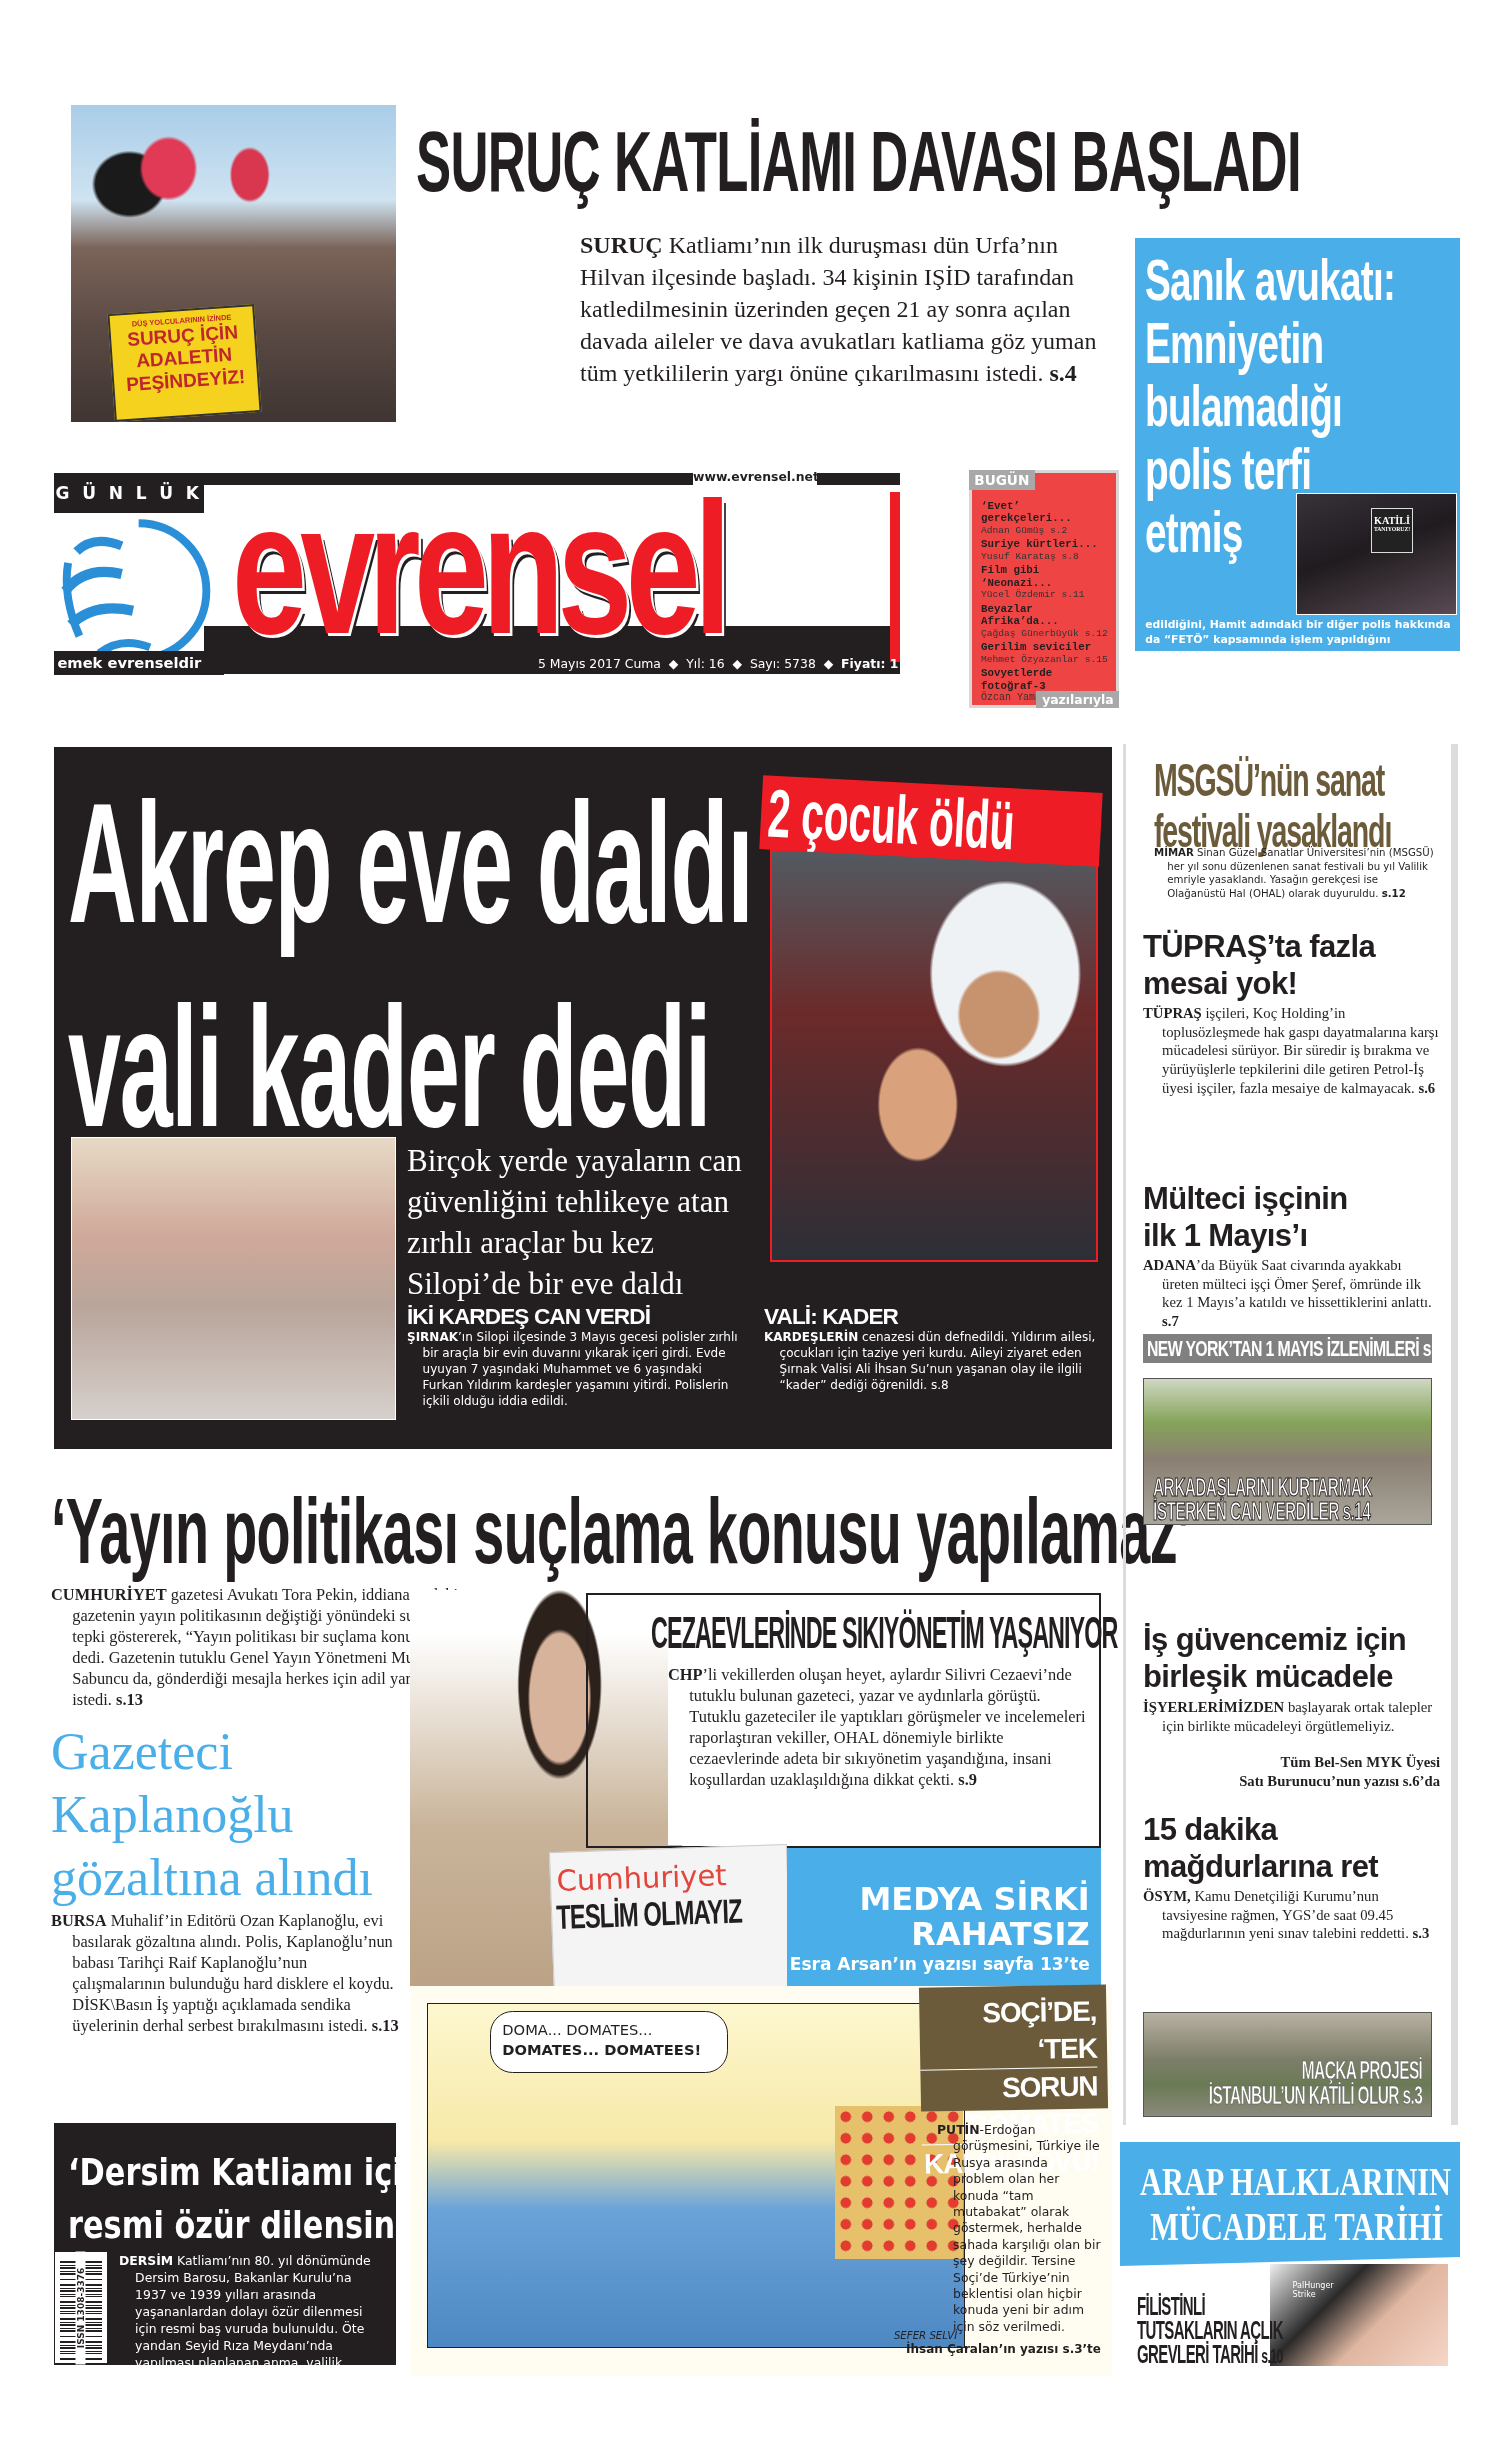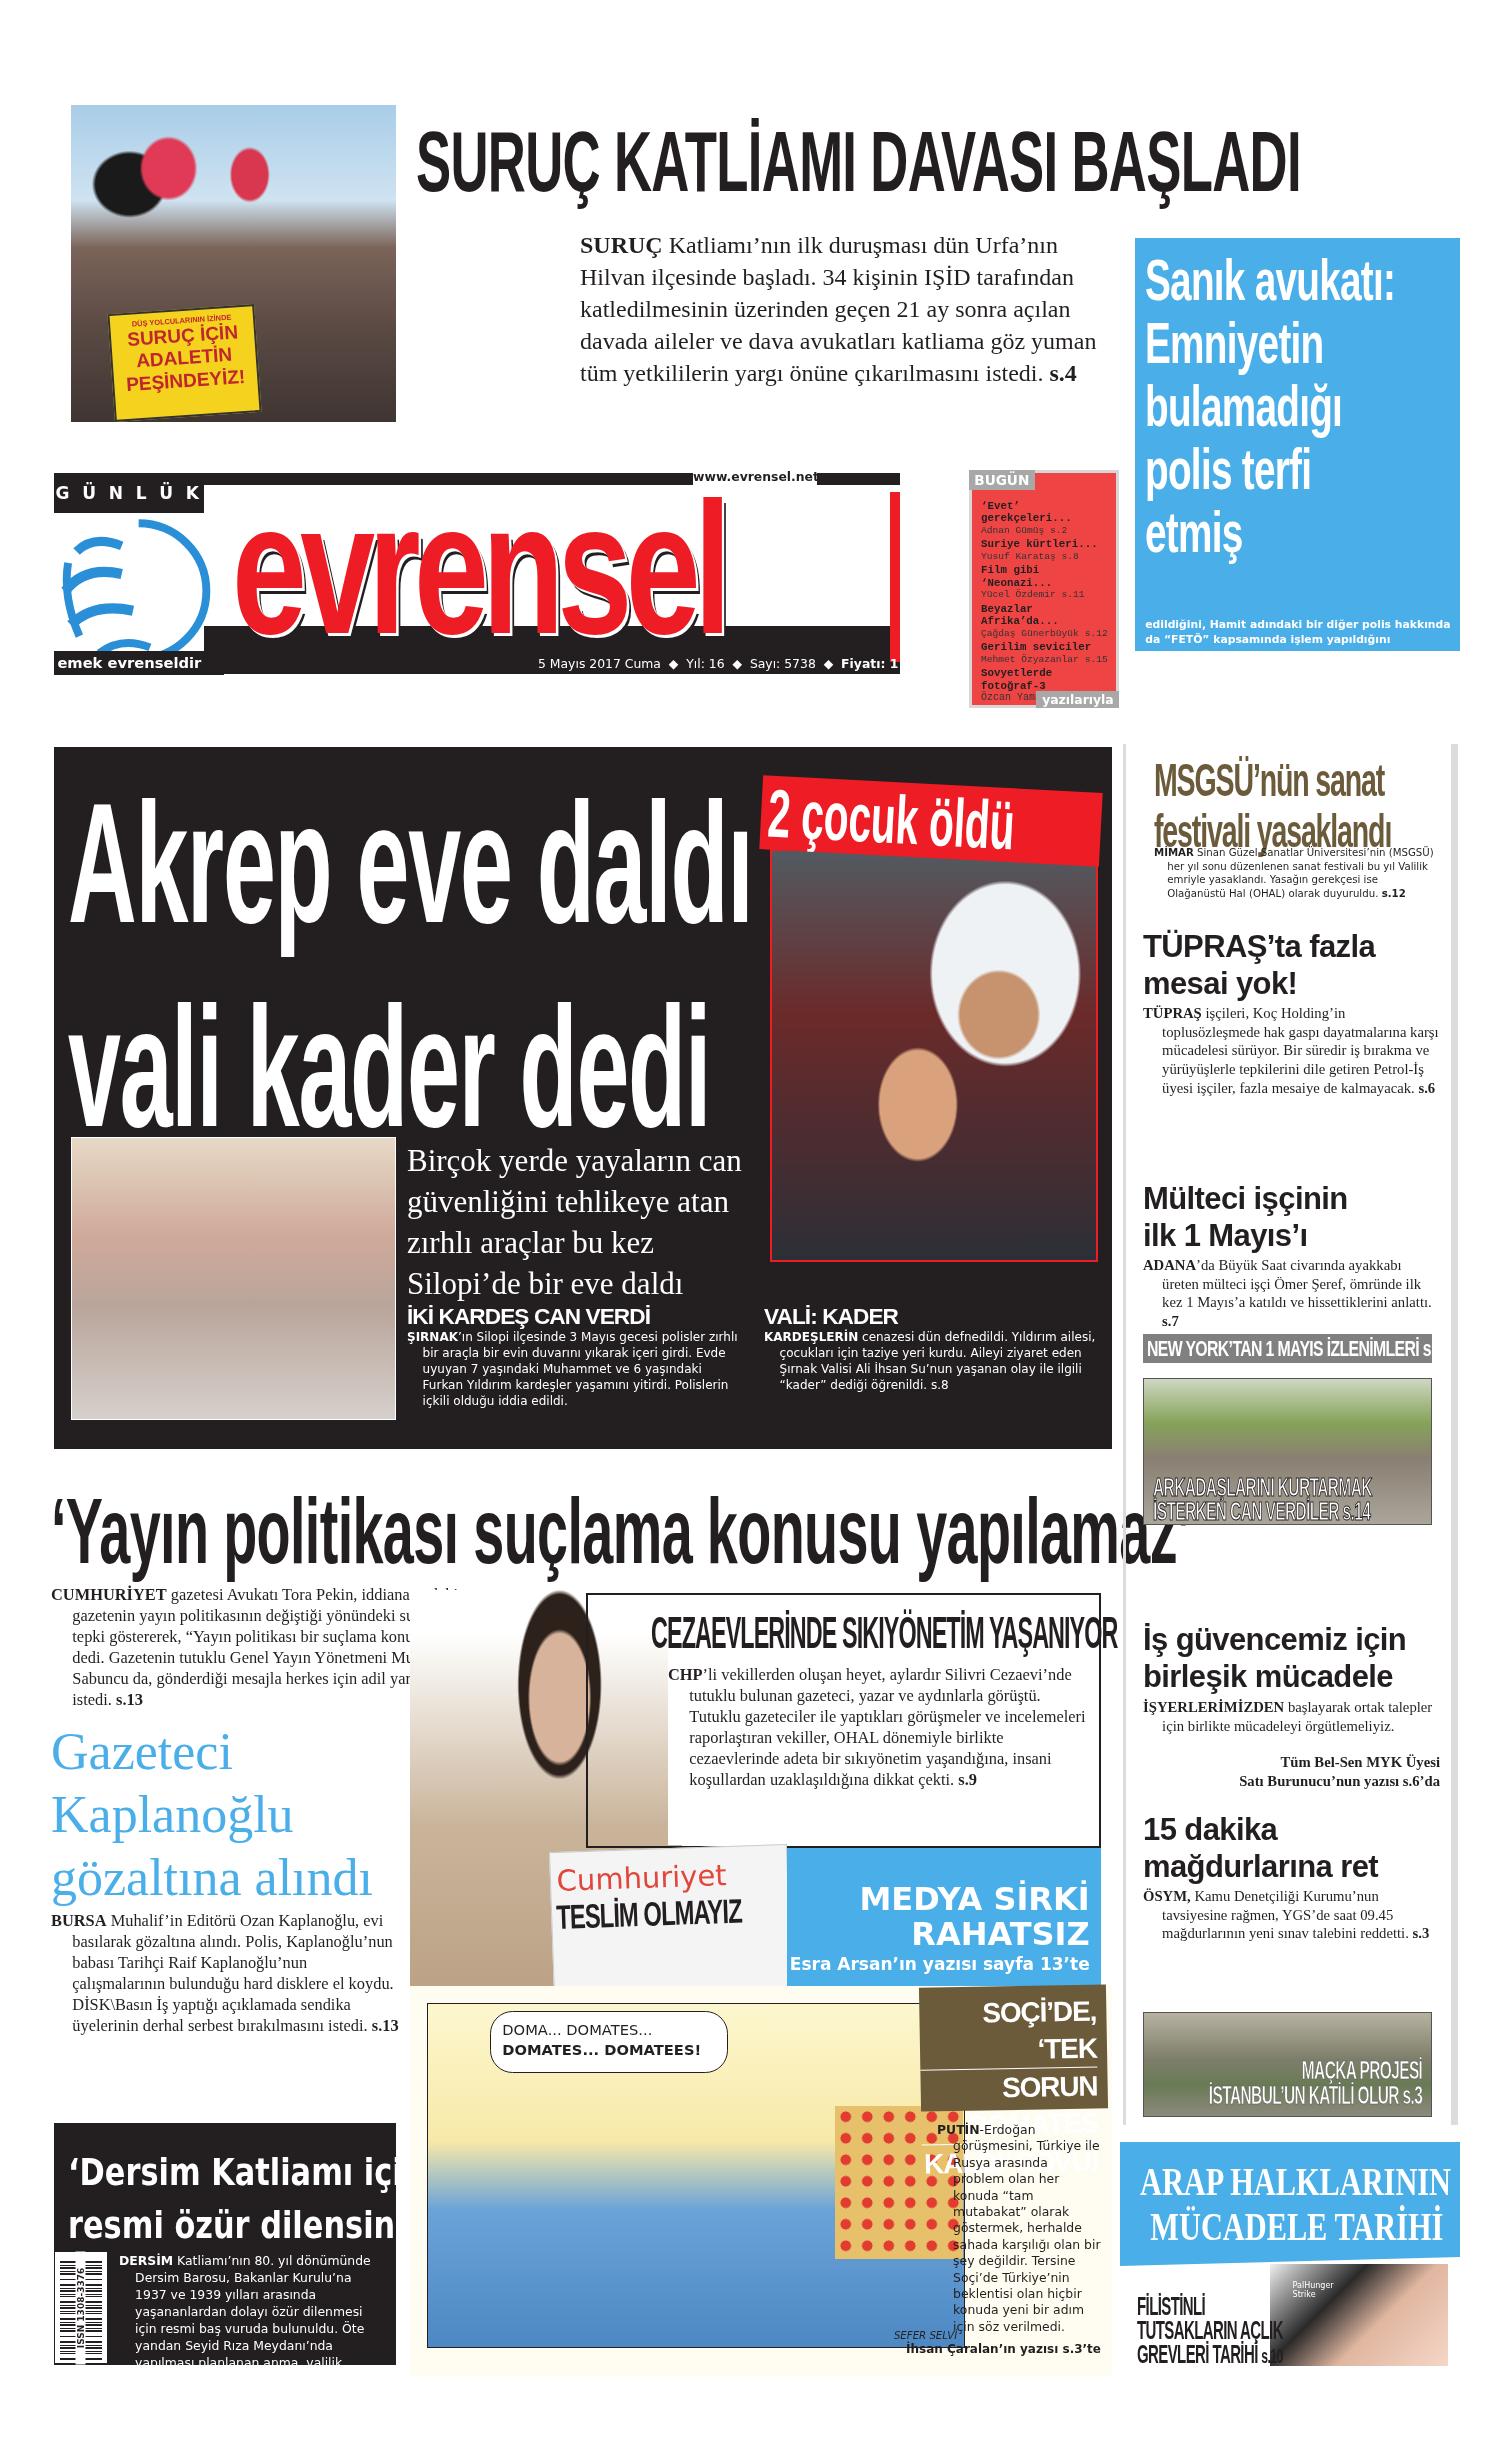--- a/index.html
+++ b/index.html
@@ -59,20 +59,26 @@
   <span class="kicker">SURUÇ</span><span> Katliamı’nın ilk duruşması dün Urfa’nın Hilvan ilçesinde başladı. 34 kişinin IŞİD tarafından katledilmesinin üzerinden geçen 21 ay sonra açılan davada aileler ve dava avukatları katliama göz yuman tüm yetkililerin yargı önüne çıkarılmasını istedi.</span>
   <b>s.4</b>
 </div>
 
 <div class="abs blue" style="left:1135px;top:238px;width:325px;height:413px;color:#fff;">
   <div class="abs" style="left:10.2px;top:11.3px;width:396px;transform:scaleX(0.68);transform-origin:left top;font-family:'Liberation Sans',sans-serif;font-weight:700;font-size:57px;line-height:63px;letter-spacing:-1.1px;">
     <div>Sanık avukatı:</div>
     <div>Emniyetin bulamadığı</div>
     <div>polis terfi etmiş</div>
   </div>
+  <div class="abs photo ph-protest" style="left:161px;top:255px;width:161px;height:122px;border:1.7px solid #fff;">
+    <div class="abs" style="left:74px;top:14px;width:42px;height:45px;background:#222;border:1.1px solid #ddd;color:#fff;text-align:center;font-family:'Liberation Serif',serif;font-weight:700;font-size:10.2px;padding-top:5.7px;">
+      <div>KATİLİ</div>
+      <div style="font-size:5.7px;">TANIYORUZ!</div>
+    </div>
+  </div>
   <div class="abs sans" style="left:10.2px;top:379px;width:308px;font-size:10.8px;line-height:15.3px;font-weight:700;">
     <span>edildiğini, Hamit adındaki bir diğer polis hakkında da “FETÖ” kapsamında işlem yapıldığını söyleyerek, “Acaba bazı bilgileri gizlemeye mi çalışıyorlar” diye sordu. Mağdur avukatları da, yargılamanın genişletilmesini istedi.</span> <span>s.4</span>
   </div>
 </div>
 
 <div class="abs mast-black" style="left:54px;top:473px;width:846px;height:12.4px;"></div>
 <div class="abs" style="left:693px;top:469px;width:124px;height:21.5px;background:#fff;text-align:center;">
   <span class="sans" style="font-size:12.4px;font-weight:700;color:#231f20;">www.evrensel.net</span>
 </div>
 <div class="abs mast-black" style="left:54px;top:473px;width:150px;height:40px;">

